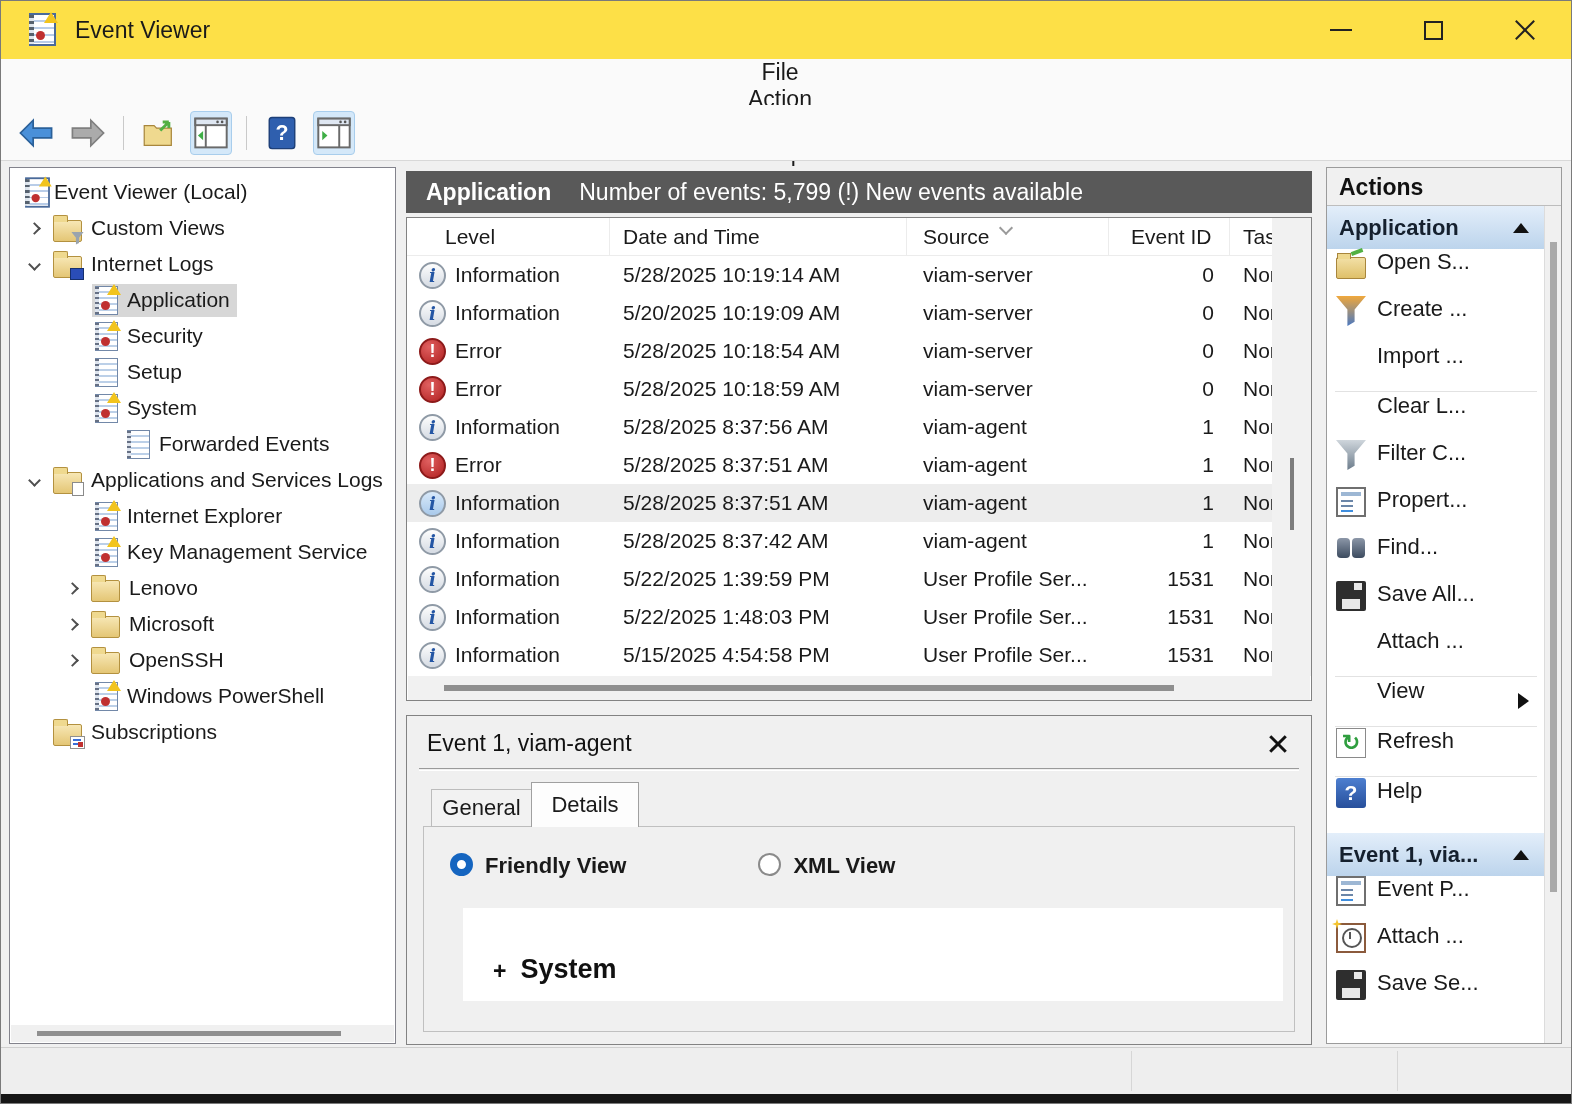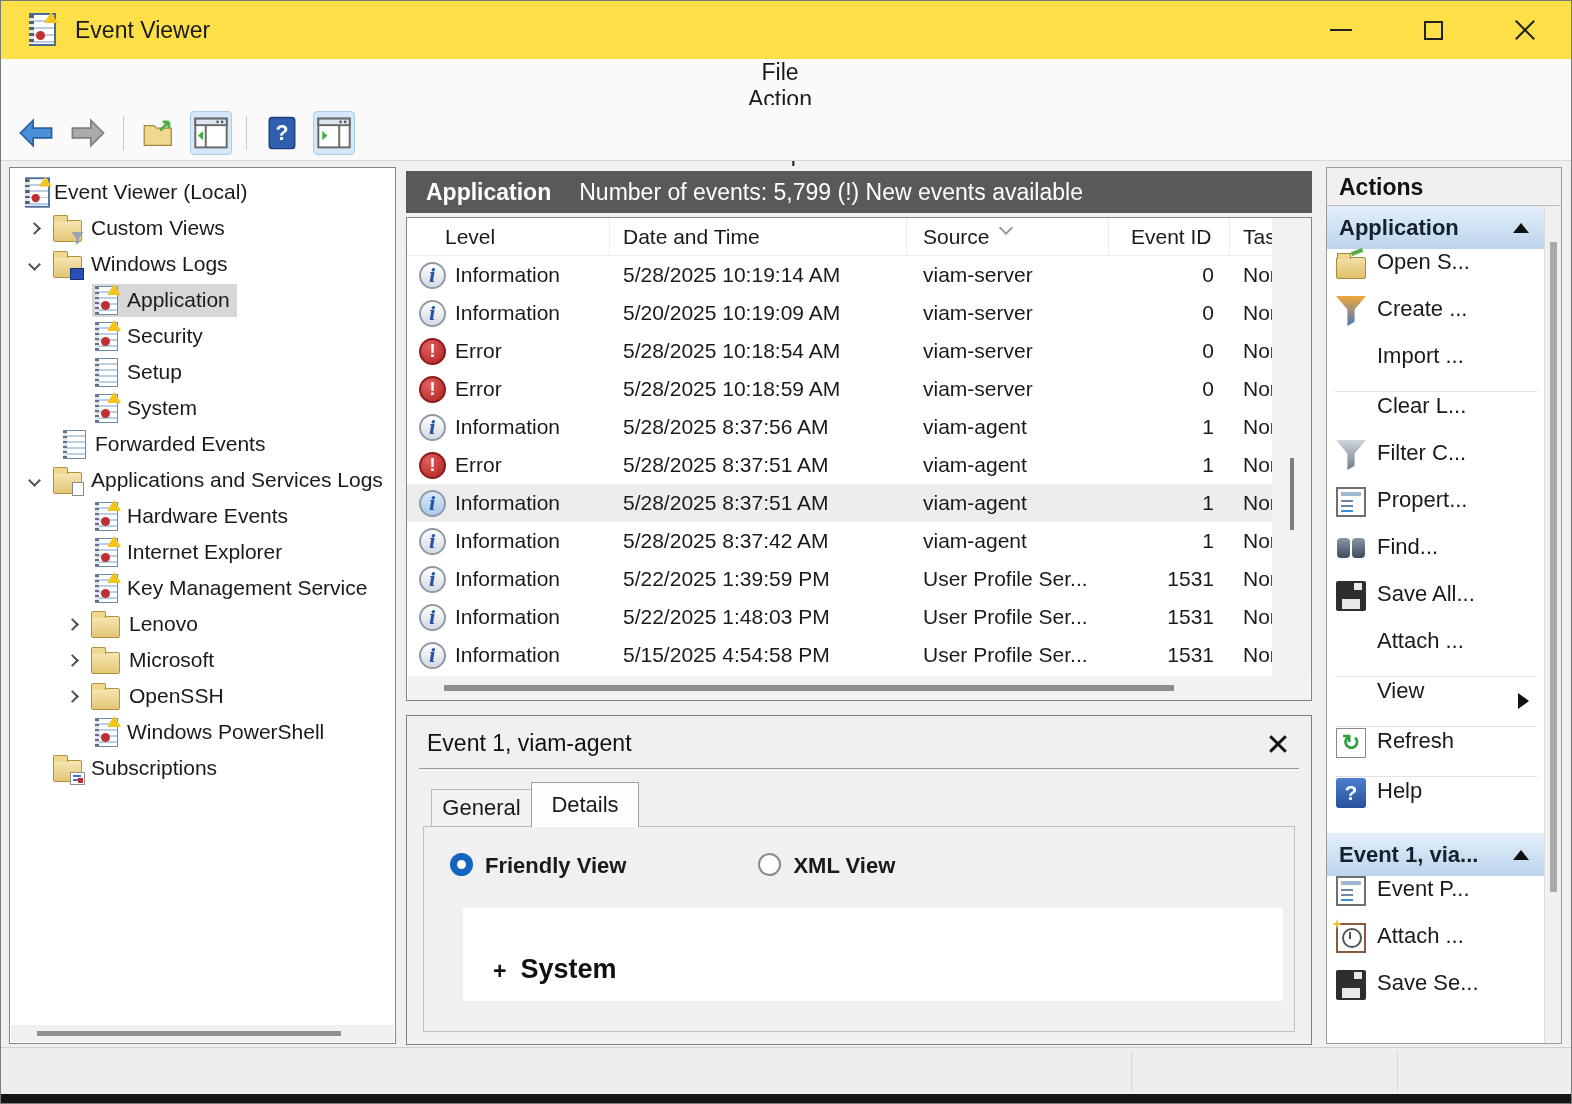--- a/index.html
+++ b/index.html
@@ -249,21 +249,21 @@
           </span>
       </div>
       <div class="trow d1">
         <span class="expslot">
             <i class="chev e"></i>
           </span>
         <span class="node">
             <span class="ic-folder">
               <i class="ovl ovl-mon"></i>
             </span>
-            <span class="tlabel">Windows Logs</span>
+            <span class="tlabel">Internet Logs</span>
           </span>
       </div>
       <div class="trow d2" style="padding-left:82px;">
         <span class="node sel">
             <span class="ic-logpage">
               <i class="tri"></i>
               <i class="dot"></i>
             </span>
             <span class="tlabel">Application</span>
           </span>
@@ -285,44 +285,35 @@
       </div>
       <div class="trow d2" style="padding-left:82px;">
         <span class="node">
             <span class="ic-logpage">
               <i class="tri"></i>
               <i class="dot"></i>
             </span>
             <span class="tlabel">System</span>
           </span>
       </div>
-      <div class="trow d2" style="padding-left:50px;">
+      <div class="trow d2" style="padding-left:114px;">
         <span class="node">
             <span class="ic-logpage"></span>
             <span class="tlabel">Forwarded Events</span>
           </span>
       </div>
       <div class="trow d1">
         <span class="expslot">
             <i class="chev e"></i>
           </span>
         <span class="node">
             <span class="ic-folder">
               <i class="ovl ovl-page"></i>
             </span>
             <span class="tlabel">Applications and Services Logs</span>
-          </span>
-      </div>
-      <div class="trow d2" style="padding-left:82px;">
-        <span class="node">
-            <span class="ic-logpage">
-              <i class="tri"></i>
-              <i class="dot"></i>
-            </span>
-            <span class="tlabel">Hardware Events</span>
           </span>
       </div>
       <div class="trow d2" style="padding-left:82px;">
         <span class="node">
             <span class="ic-logpage">
               <i class="tri"></i>
               <i class="dot"></i>
             </span>
             <span class="tlabel">Internet Explorer</span>
           </span>

